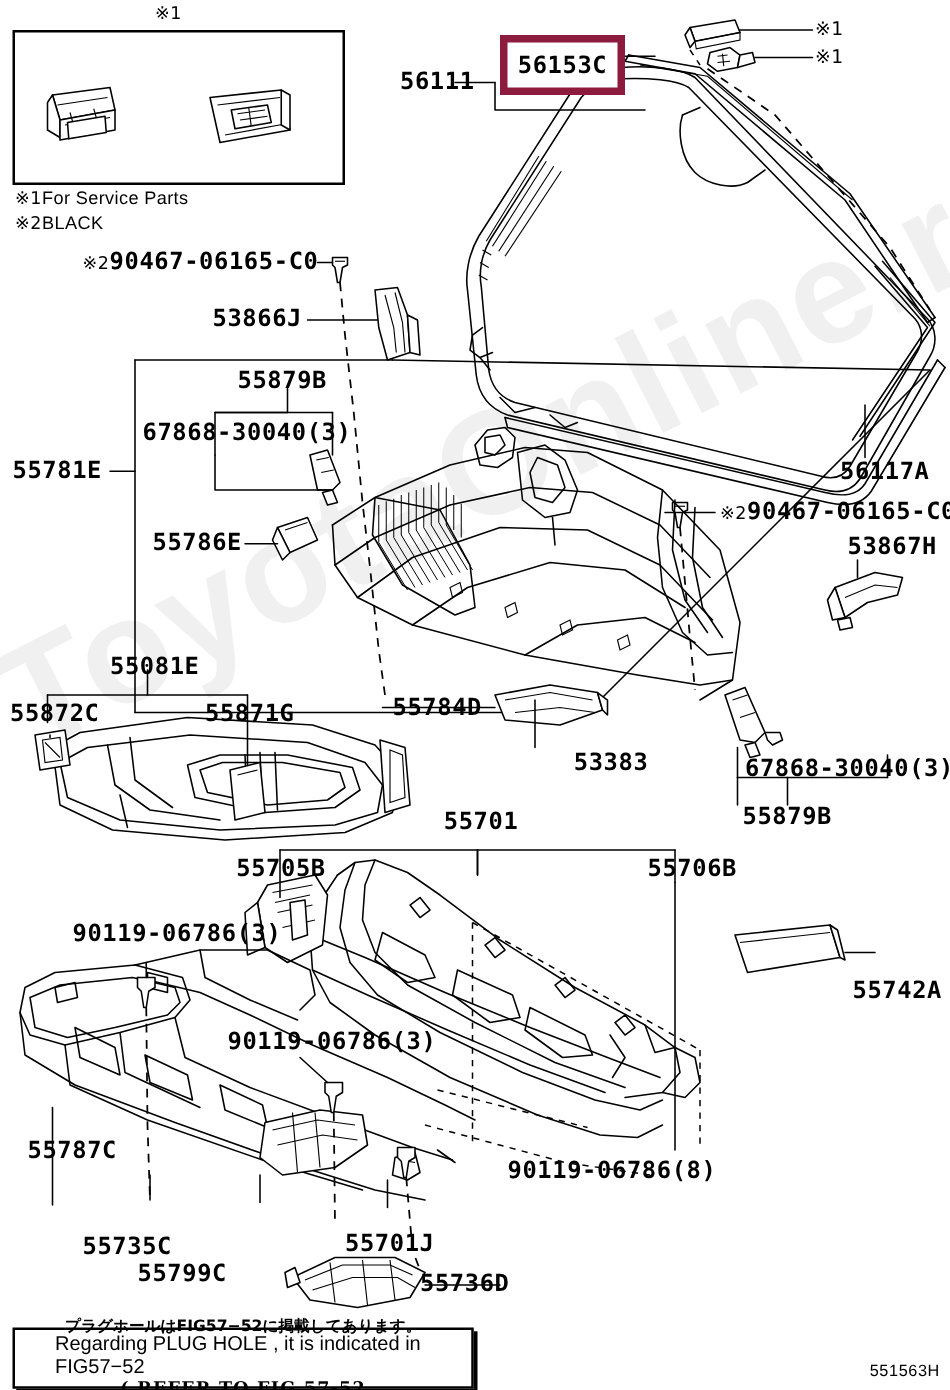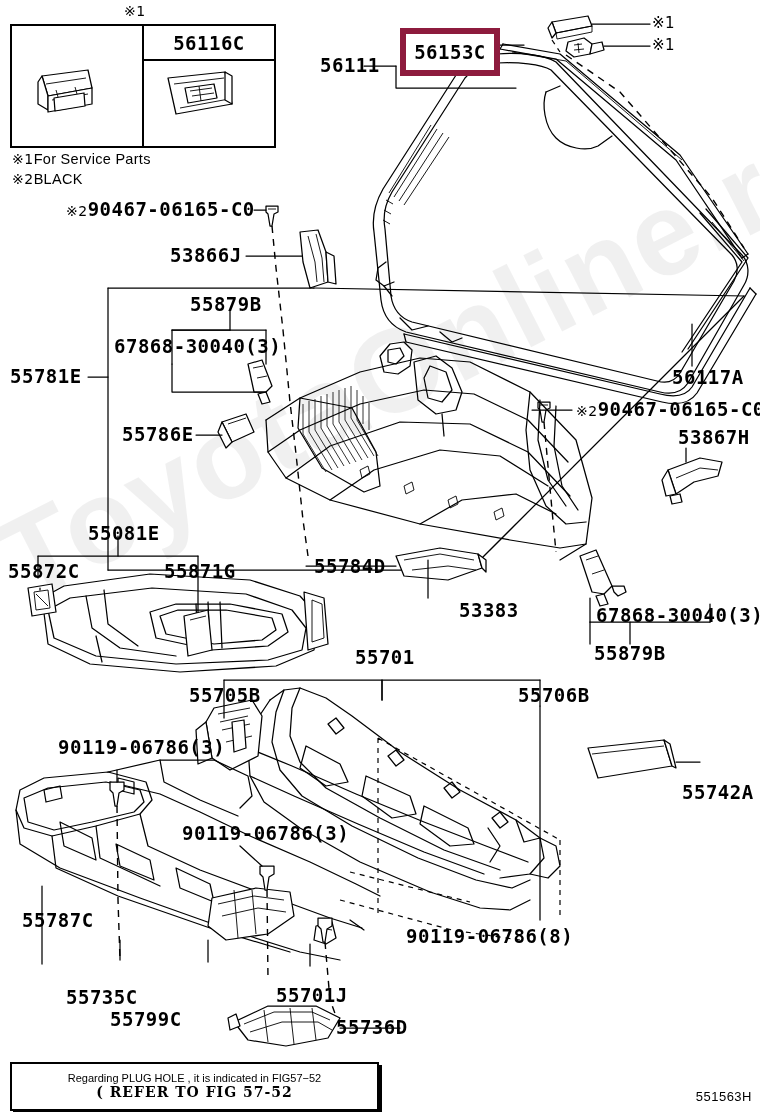--- a/index.html
+++ b/index.html
@@ -29,21 +29,21 @@
   #sptable .hd{height:33px;border-bottom:2px solid #000;display:flex;
                align-items:center;justify-content:center;
                font-weight:700;font-size:19px;letter-spacing:.5px;}
   #sptable .cell{flex:1;position:relative;}
 
   
   #notebox{position:absolute;left:10px;top:1062px;width:365px;height:45px;
            border:2px solid #000;box-shadow:3px 3px 0 #000;background:#fff;
            display:flex;flex-direction:column;align-items:center;justify-content:center;}
   #notebox .jp{font-family:"DejaVu Sans",sans-serif;font-size:12.5px;font-weight:700;line-height:1.05;}
-  #notebox .en{font-family:"Liberation Sans",sans-serif;font-size:11px;line-height:1.15;}
+  #notebox .en{font-family:"Liberation Sans",sans-serif;font-size:16px;line-height:1.15;margin-left:32px;}
   #notebox .ref{font-family:"DejaVu Serif","Liberation Serif",serif;font-size:14px;font-weight:700;letter-spacing:1px;line-height:1.1;}
 
   
   #hl{position:absolute;left:400px;top:28px;width:100px;height:48px;
       border:6px solid #8d1b3d;background:#fff;box-sizing:border-box;
       display:flex;align-items:center;justify-content:center;}
   #hl span{font-weight:700;font-size:19px;letter-spacing:.5px;}
 
   
   #figcode{position:absolute;right:8px;bottom:8px;
@@ -460,24 +460,20 @@
 
     <path class="art" d="M340 1028 L400 1028"></path>
   </svg>
 
   <div class="lbl kome" style="left:124px;top:4px;">※1</div>
 
   <div id="sptable">
     <div class="col">
       <div class="cell"></div>
     </div>
-    <div class="col">
-      <div class="hd">56116C</div>
-      <div class="cell"></div>
-    </div>
   </div>
 
   <div class="lbl" style="left:12px;top:152px;font-size:0;">
     <span class="kome">※1</span><span style="font-family:'Liberation Sans',sans-serif;font-size:14.5px;font-weight:400;letter-spacing:.3px;">For Service Parts</span>
   </div>
   <div class="lbl" style="left:12px;top:172px;font-size:0;">
     <span class="kome">※2</span><span style="font-family:'Liberation Sans',sans-serif;font-size:14.5px;font-weight:400;letter-spacing:.3px;">BLACK</span>
   </div>
 
   <div id="hl">
@@ -543,19 +539,20 @@
 
   <div class="lbl" style="left:66px;top:988px;">55735C</div>
 
   <div class="lbl" style="left:110px;top:1010px;">55799C</div>
 
   <div class="lbl" style="left:276px;top:986px;">55701J</div>
 
   <div class="lbl" style="left:336px;top:1018px;">55736D</div>
 
   <div id="notebox">
+    <div class="jp">プラグホールはFIG57−52に掲載してあります。</div>
     <div class="en">Regarding  PLUG HOLE , it is indicated in FIG57−52</div>
     <div class="ref">( REFER TO FIG 57-52</div>
   </div>
 
   <div id="figcode">551563H</div>
 
 </div>
 
 </body></html>

